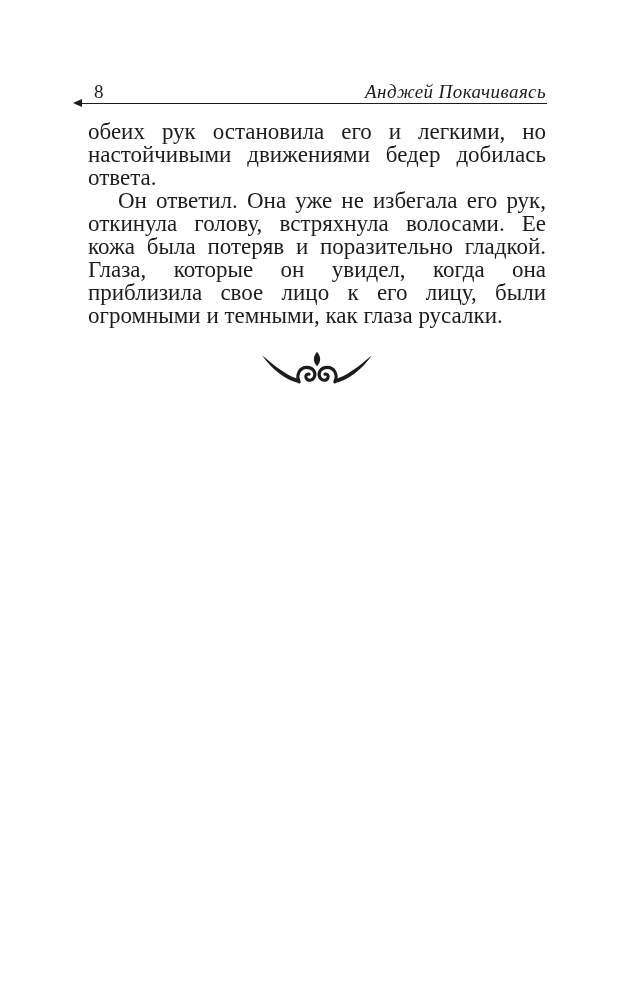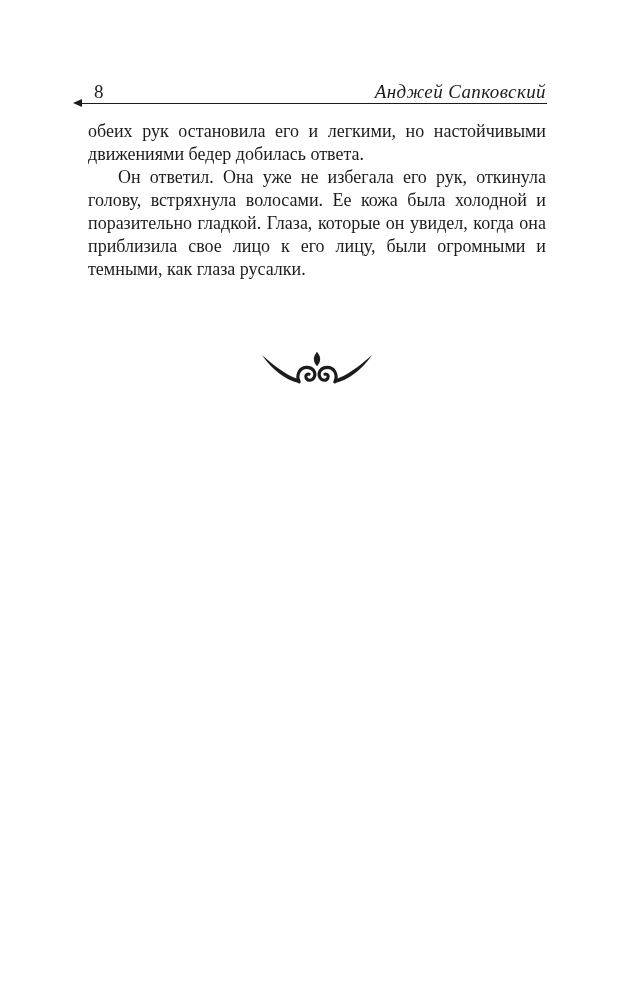--- a/index.html
+++ b/index.html
@@ -54,21 +54,21 @@
     border-right: 9px solid #1c1c1c;
     border-top: 4px solid transparent;
     border-bottom: 4px solid transparent;
   }
 
   .body-text {
     position: absolute;
     top: 120px;
     left: 88px;
     width: 458px;
-    font-size: 18px;
+    font-size: 23px;
     line-height: 23px;
     text-align: justify;
     text-justify: inter-word;
   }
   .body-text p { margin: 0; }
   .body-text p.indent { text-indent: 30px; }
 
   .ornament {
     position: absolute;
     top: 350px;
@@ -79,30 +79,30 @@
   }
   .ornament svg { display: block; }
 </style>
 </head>
 <body>
 
 <div class="page">
 
   <header class="running-head">
     <span class="pagenum">8</span>
-    <span class="author">Анджей Сапковский</span>
+    <span class="author">Анджей Покачиваясь</span>
   </header>
 
   <div class="rule">
     <span class="arrow"></span>
   </div>
 
   <main class="body-text">
     <p class="para">обеих рук остановила его и легкими, но настойчивыми движениями бедер добилась ответа.</p>
-    <p class="para indent">Он ответил. Она уже не избегала его рук, откинула голову, встряхнула волосами. Ее кожа была холодной и поразительно гладкой. Глаза, которые он увидел, когда она приблизила свое лицо к его лицу, были огромными и темными, как глаза русалки.</p>
+    <p class="para indent">Он ответил. Она уже не избегала его рук, откинула голову, встряхнула волосами. Ее кожа была потеряв и поразительно гладкой. Глаза, которые он увидел, когда она приблизила свое лицо к его лицу, были огромными и темными, как глаза русалки.</p>
   </main>
 
   <div class="ornament">
     <svg width="112" height="41" viewBox="0 0 110 40" xmlns="http://www.w3.org/2000/svg">
       <g fill="#1c1c1c" stroke="none">
 
         <path d="M1,5 C 12,20 24,29.5 38,32.6 L 38.4,28.8 C 26,26 13,15 1,5 Z"></path>
 
         <path d="M109,5 C 98,20 86,29.5 72,32.6 L 71.6,28.8 C 84,26 97,15 109,5 Z"></path>
 

